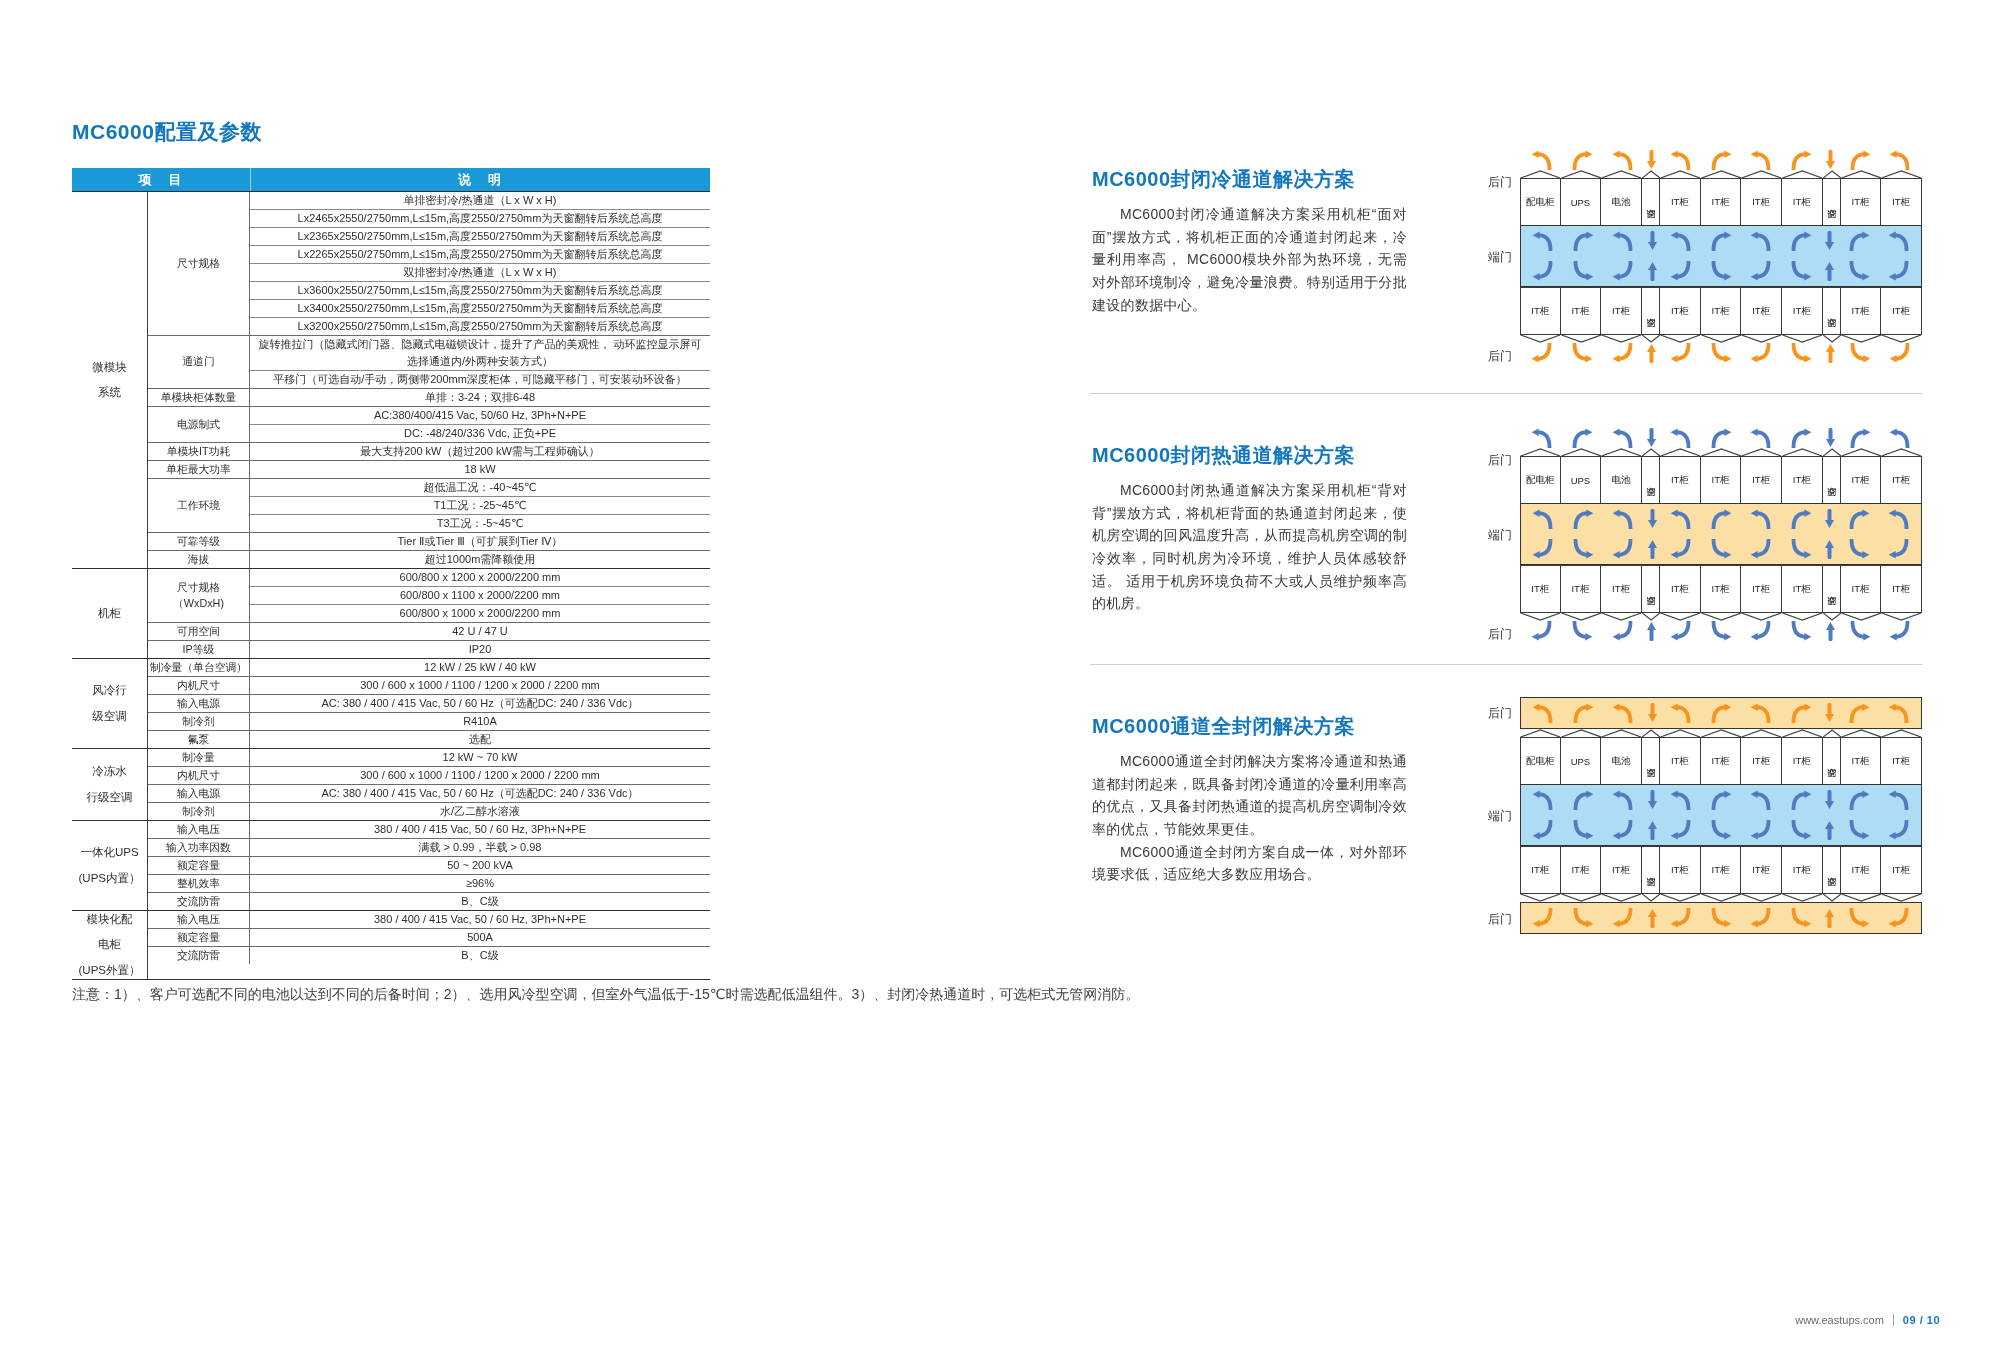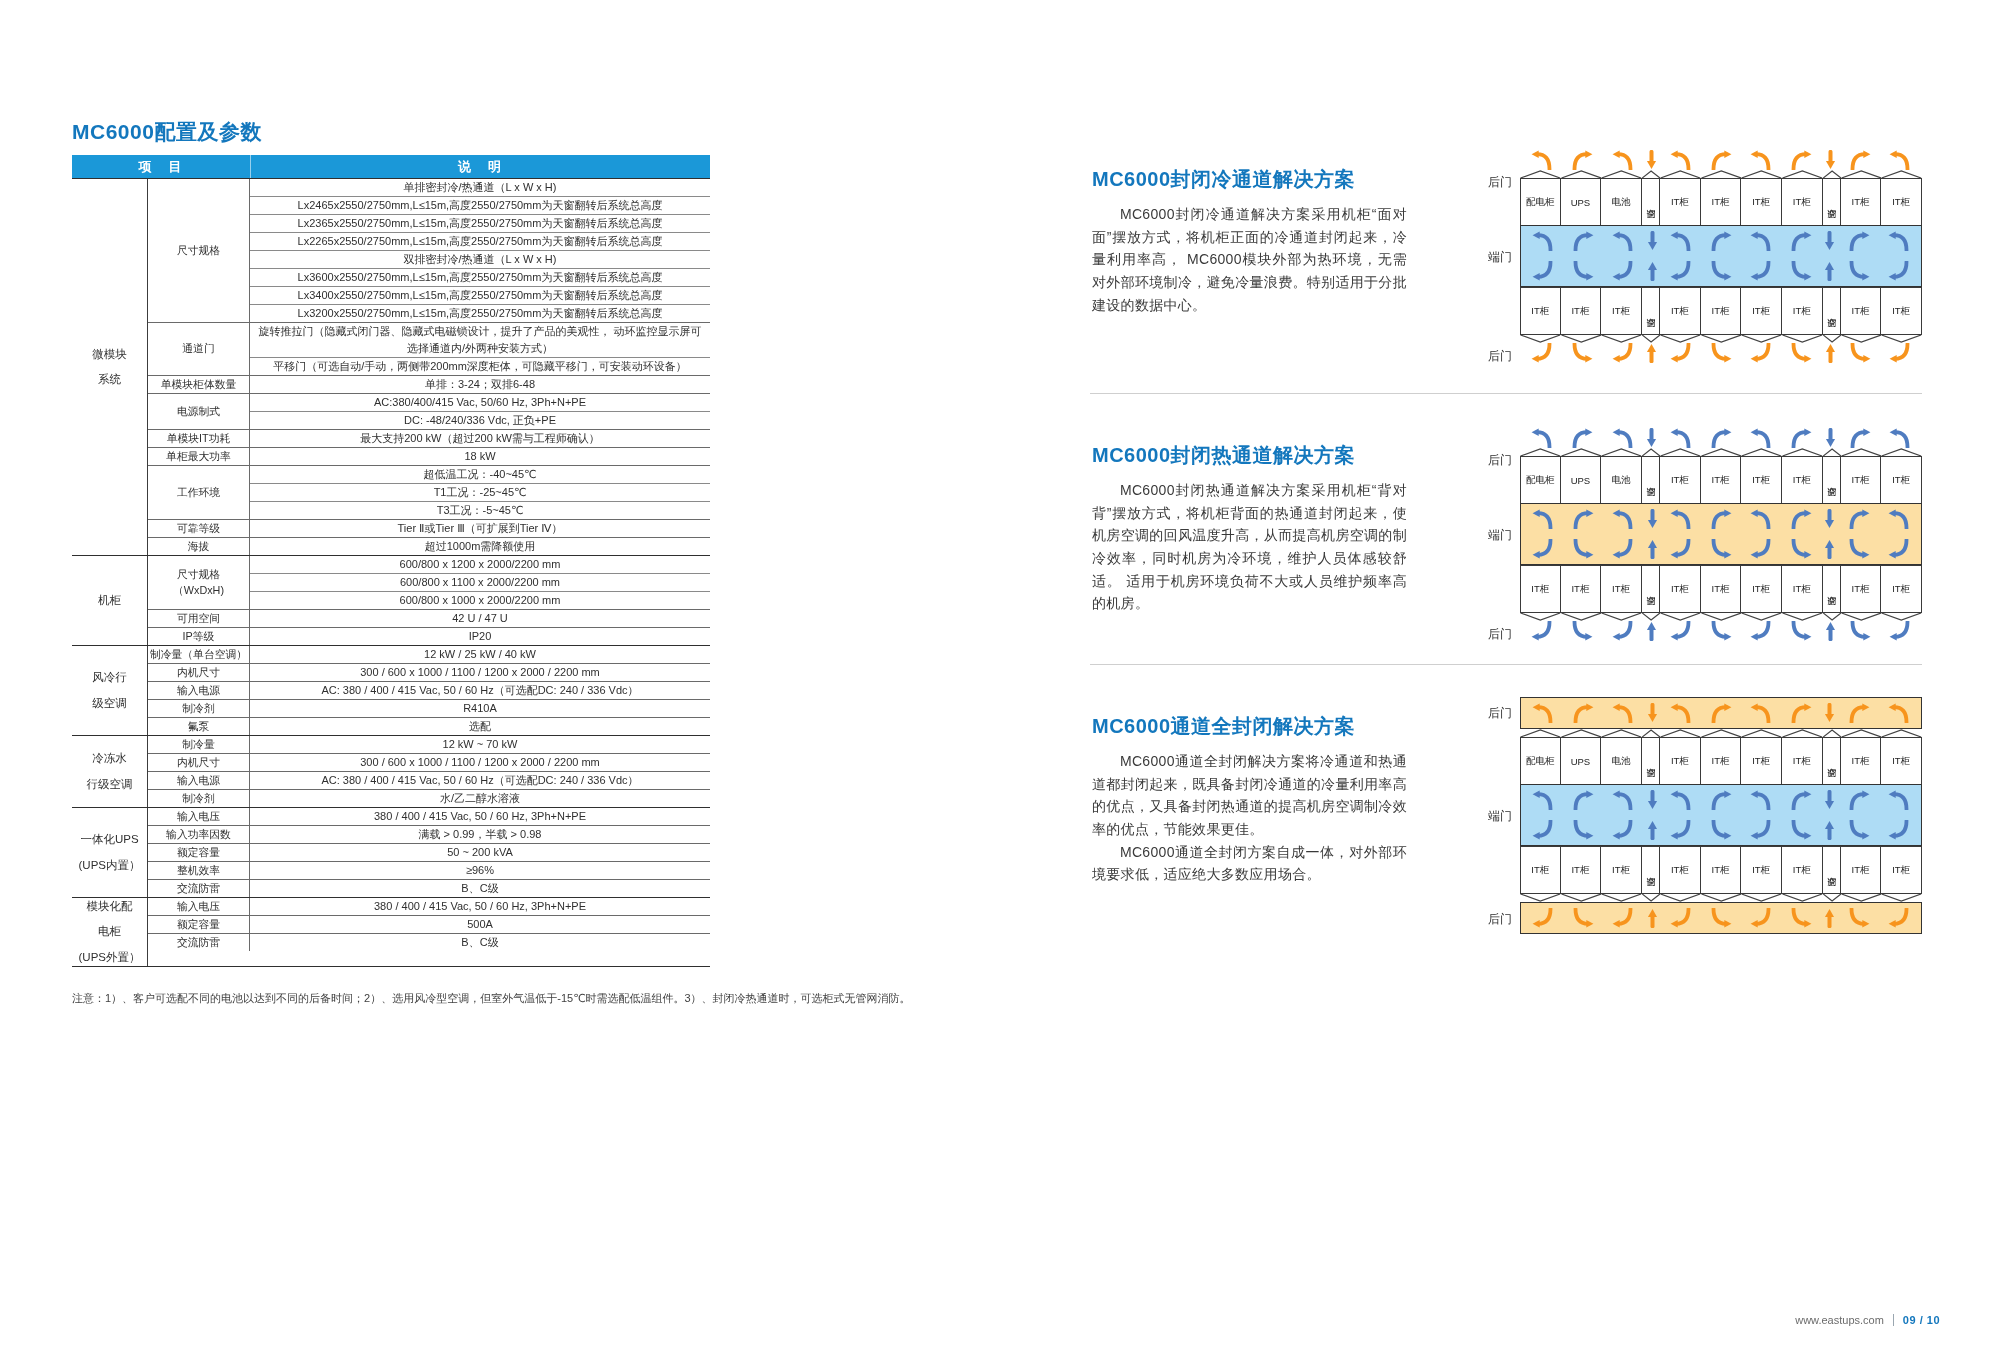--- a/index.html
+++ b/index.html
@@ -1,21 +1,21 @@
 <!DOCTYPE html>
 <html><head>
 <meta charset="utf-8">
 <style>
   html,body{margin:0;padding:0;background:#e8e8e8;}
   .page{position:relative;width:2000px;height:1366px;background:#ffffff;overflow:hidden;
         font-family:"Liberation Sans","DejaVu Sans",sans-serif;color:#2f2f2f;}
 
   
   .left-col{position:absolute;left:72px;top:118px;width:638px;}
-  .page-title{margin:0 0 9px 0;font-size:21px;font-weight:bold;color:#1377bd;letter-spacing:0.5px;}
+  .page-title{margin:0 0 22px 0;font-size:21px;font-weight:bold;color:#1377bd;letter-spacing:0.5px;}
 
   .spec-table{width:638px;}
   .thead{display:flex;background:#1b98d8;color:#fff;height:23px;line-height:23px;font-weight:bold;font-size:13px;}
   .th{text-align:center;letter-spacing:2px;}
   .th.item{width:179px;border-right:1px solid rgba(255,255,255,.55);box-sizing:border-box;}
   .th.desc{flex:1;}
 
   .tbody{border-bottom:1px solid #2f2f2f;}
   .tgroup{display:flex;border-top:1px solid #2f2f2f;}
   .gcell{width:76px;box-sizing:border-box;border-right:1px solid #3c3c3c;display:flex;flex-direction:column;
@@ -23,21 +23,21 @@
   .group-rows{flex:1;display:flex;flex-direction:column;}
   .trow{display:flex;}
   .trow + .trow{border-top:1px solid #6a6a6a;}
   .icell{width:102px;box-sizing:border-box;border-right:1px solid #6a6a6a;display:flex;flex-direction:column;
          justify-content:center;align-items:center;font-size:10.8px;line-height:1.45;text-align:center;
          padding:0 2px;white-space:nowrap;}
   .dcell{flex:1;display:flex;flex-direction:column;justify-content:center;min-width:0;}
   .line{min-height:17px;line-height:17px;font-size:11px;text-align:center;padding:0 5px;}
   .line + .line{border-top:1px solid #8a8a8a;}
 
-  .note{margin-top:24px;font-size:11px;color:#3f3f3f;white-space:nowrap;letter-spacing:0;}
+  .note{margin-top:6px;font-size:14px;color:#3f3f3f;white-space:nowrap;letter-spacing:0;}
 
   
   .right-col{position:absolute;left:1090px;top:140px;width:832px;}
   .sec{position:relative;}
   .sec + .sec{border-top:1px solid #cfcfcf;}
   .sec1{height:253px;}
   .sec2{height:270px;}
   .sec3{height:305px;}
   .stext{position:absolute;left:2px;top:0;width:315px;}
   .sheading{margin:26px 0 10px 0;font-size:20px;font-weight:bold;color:#1377bd;letter-spacing:0.5px;}

